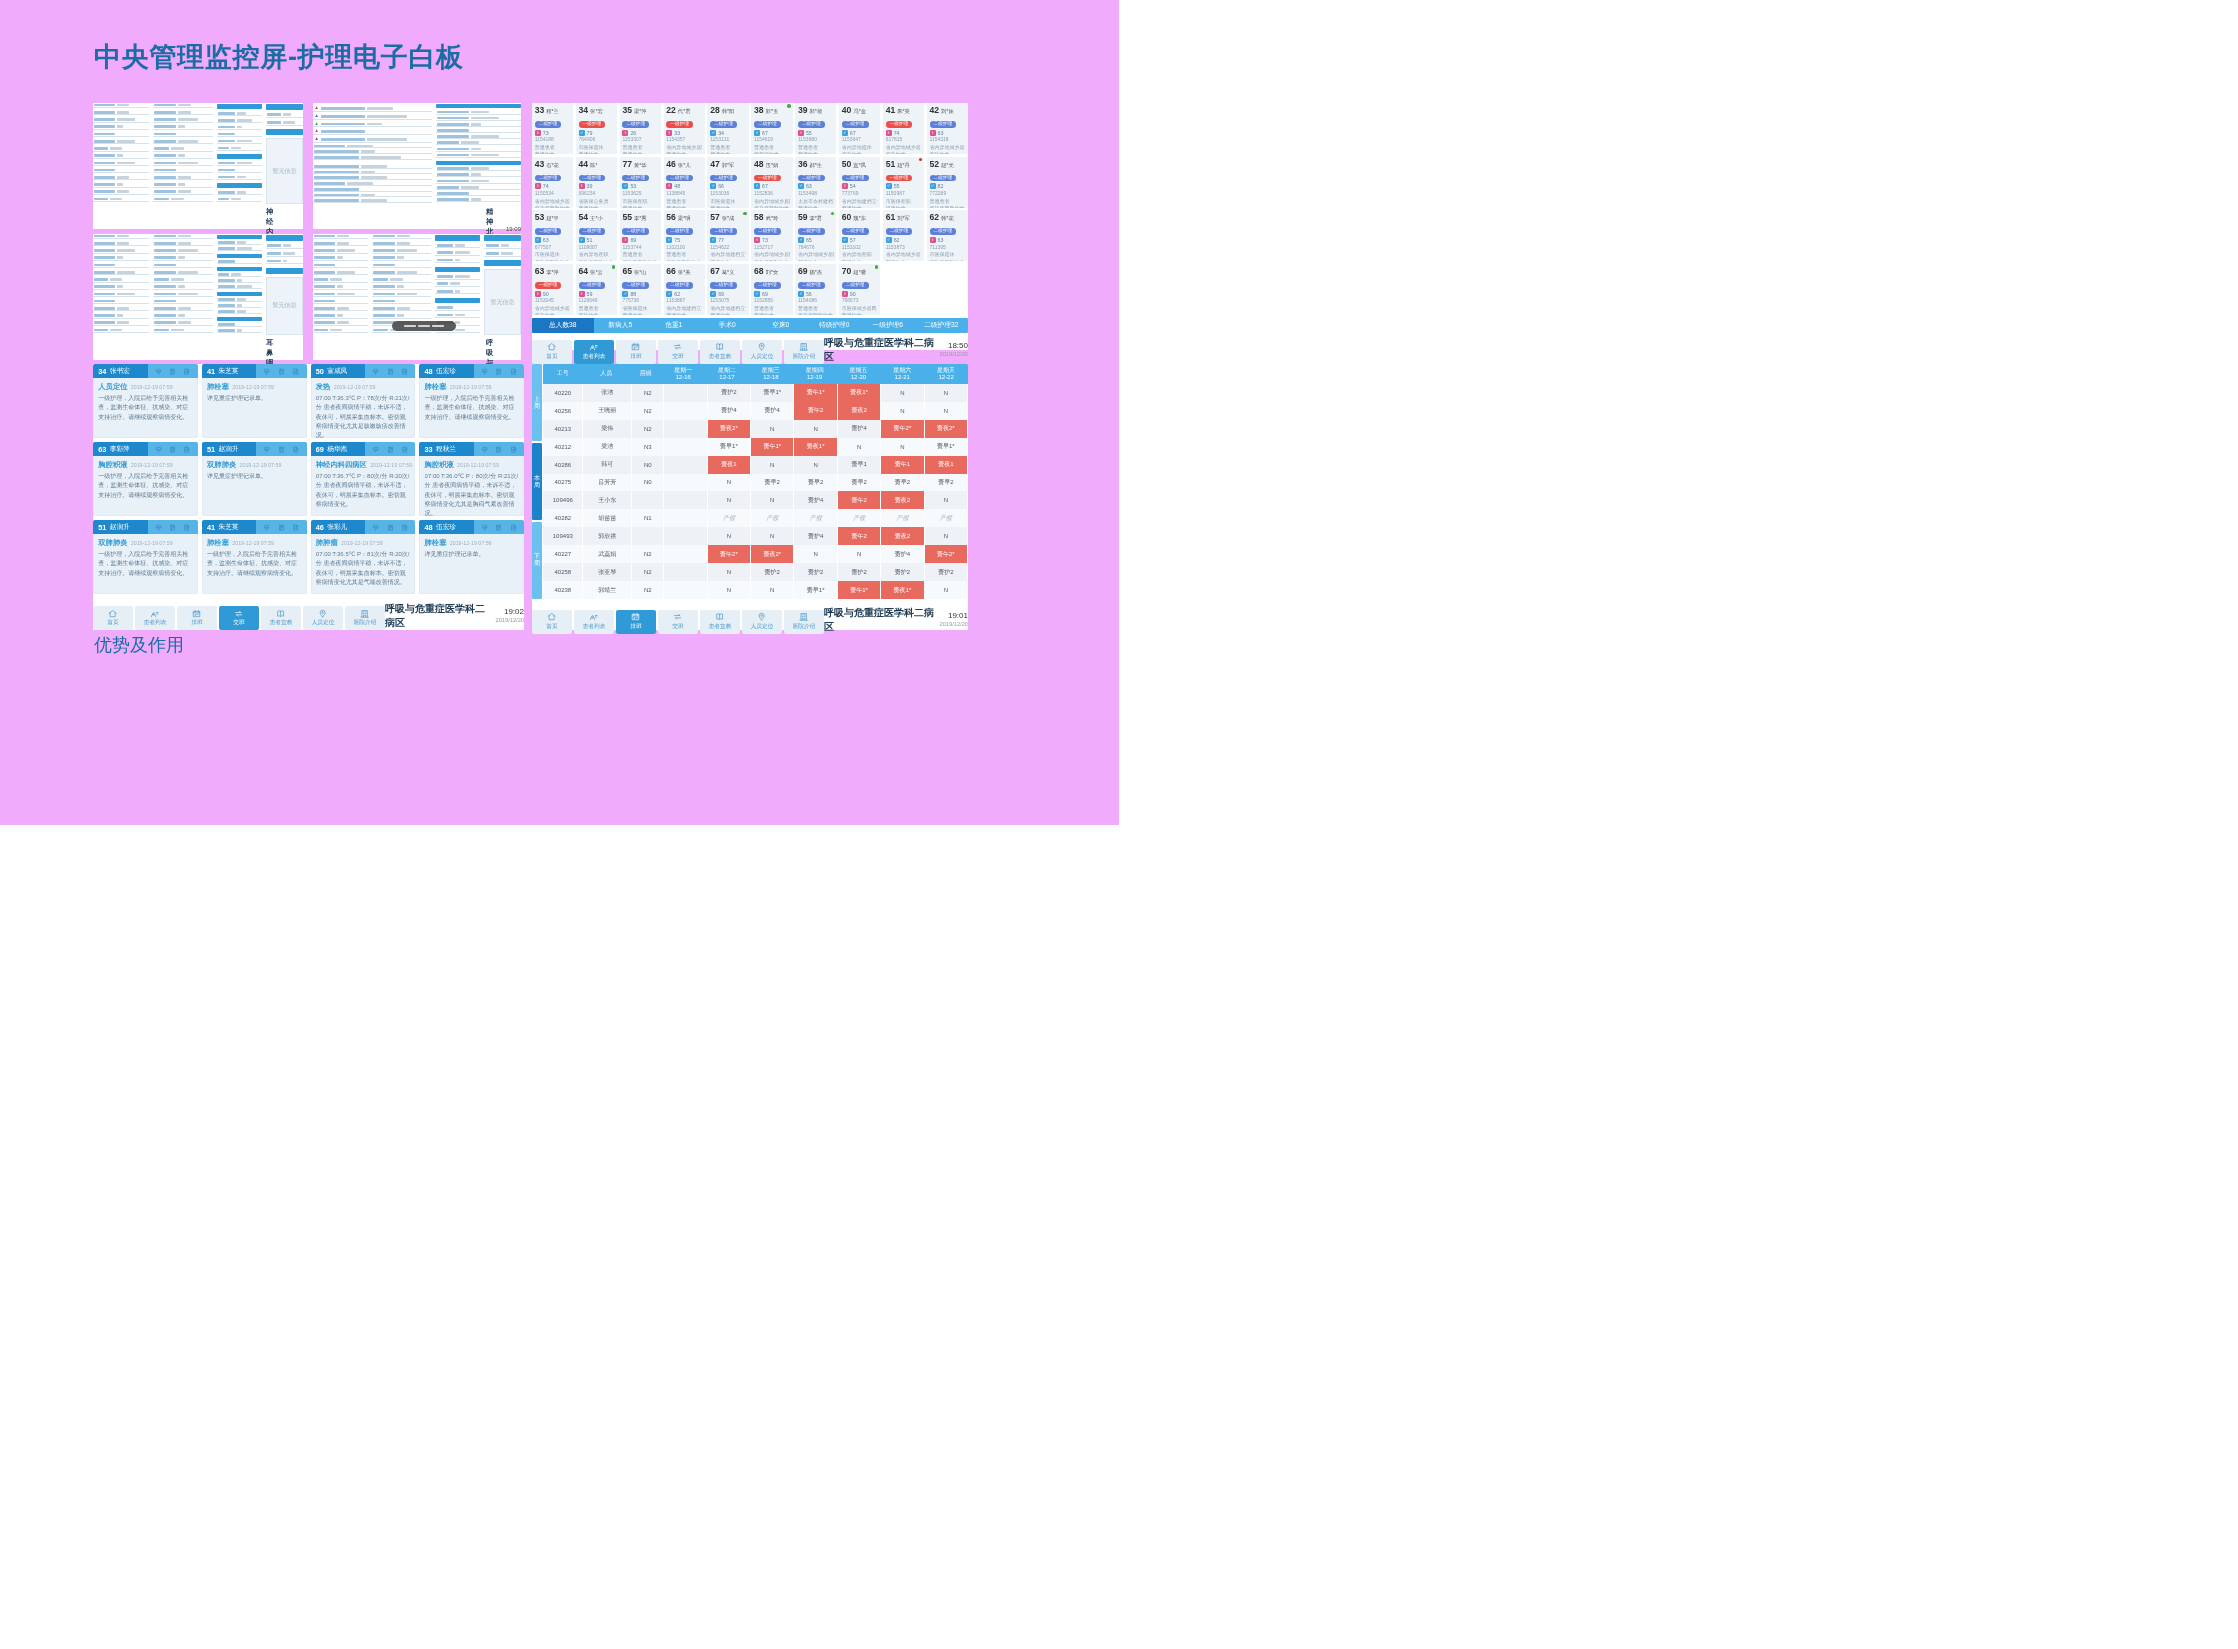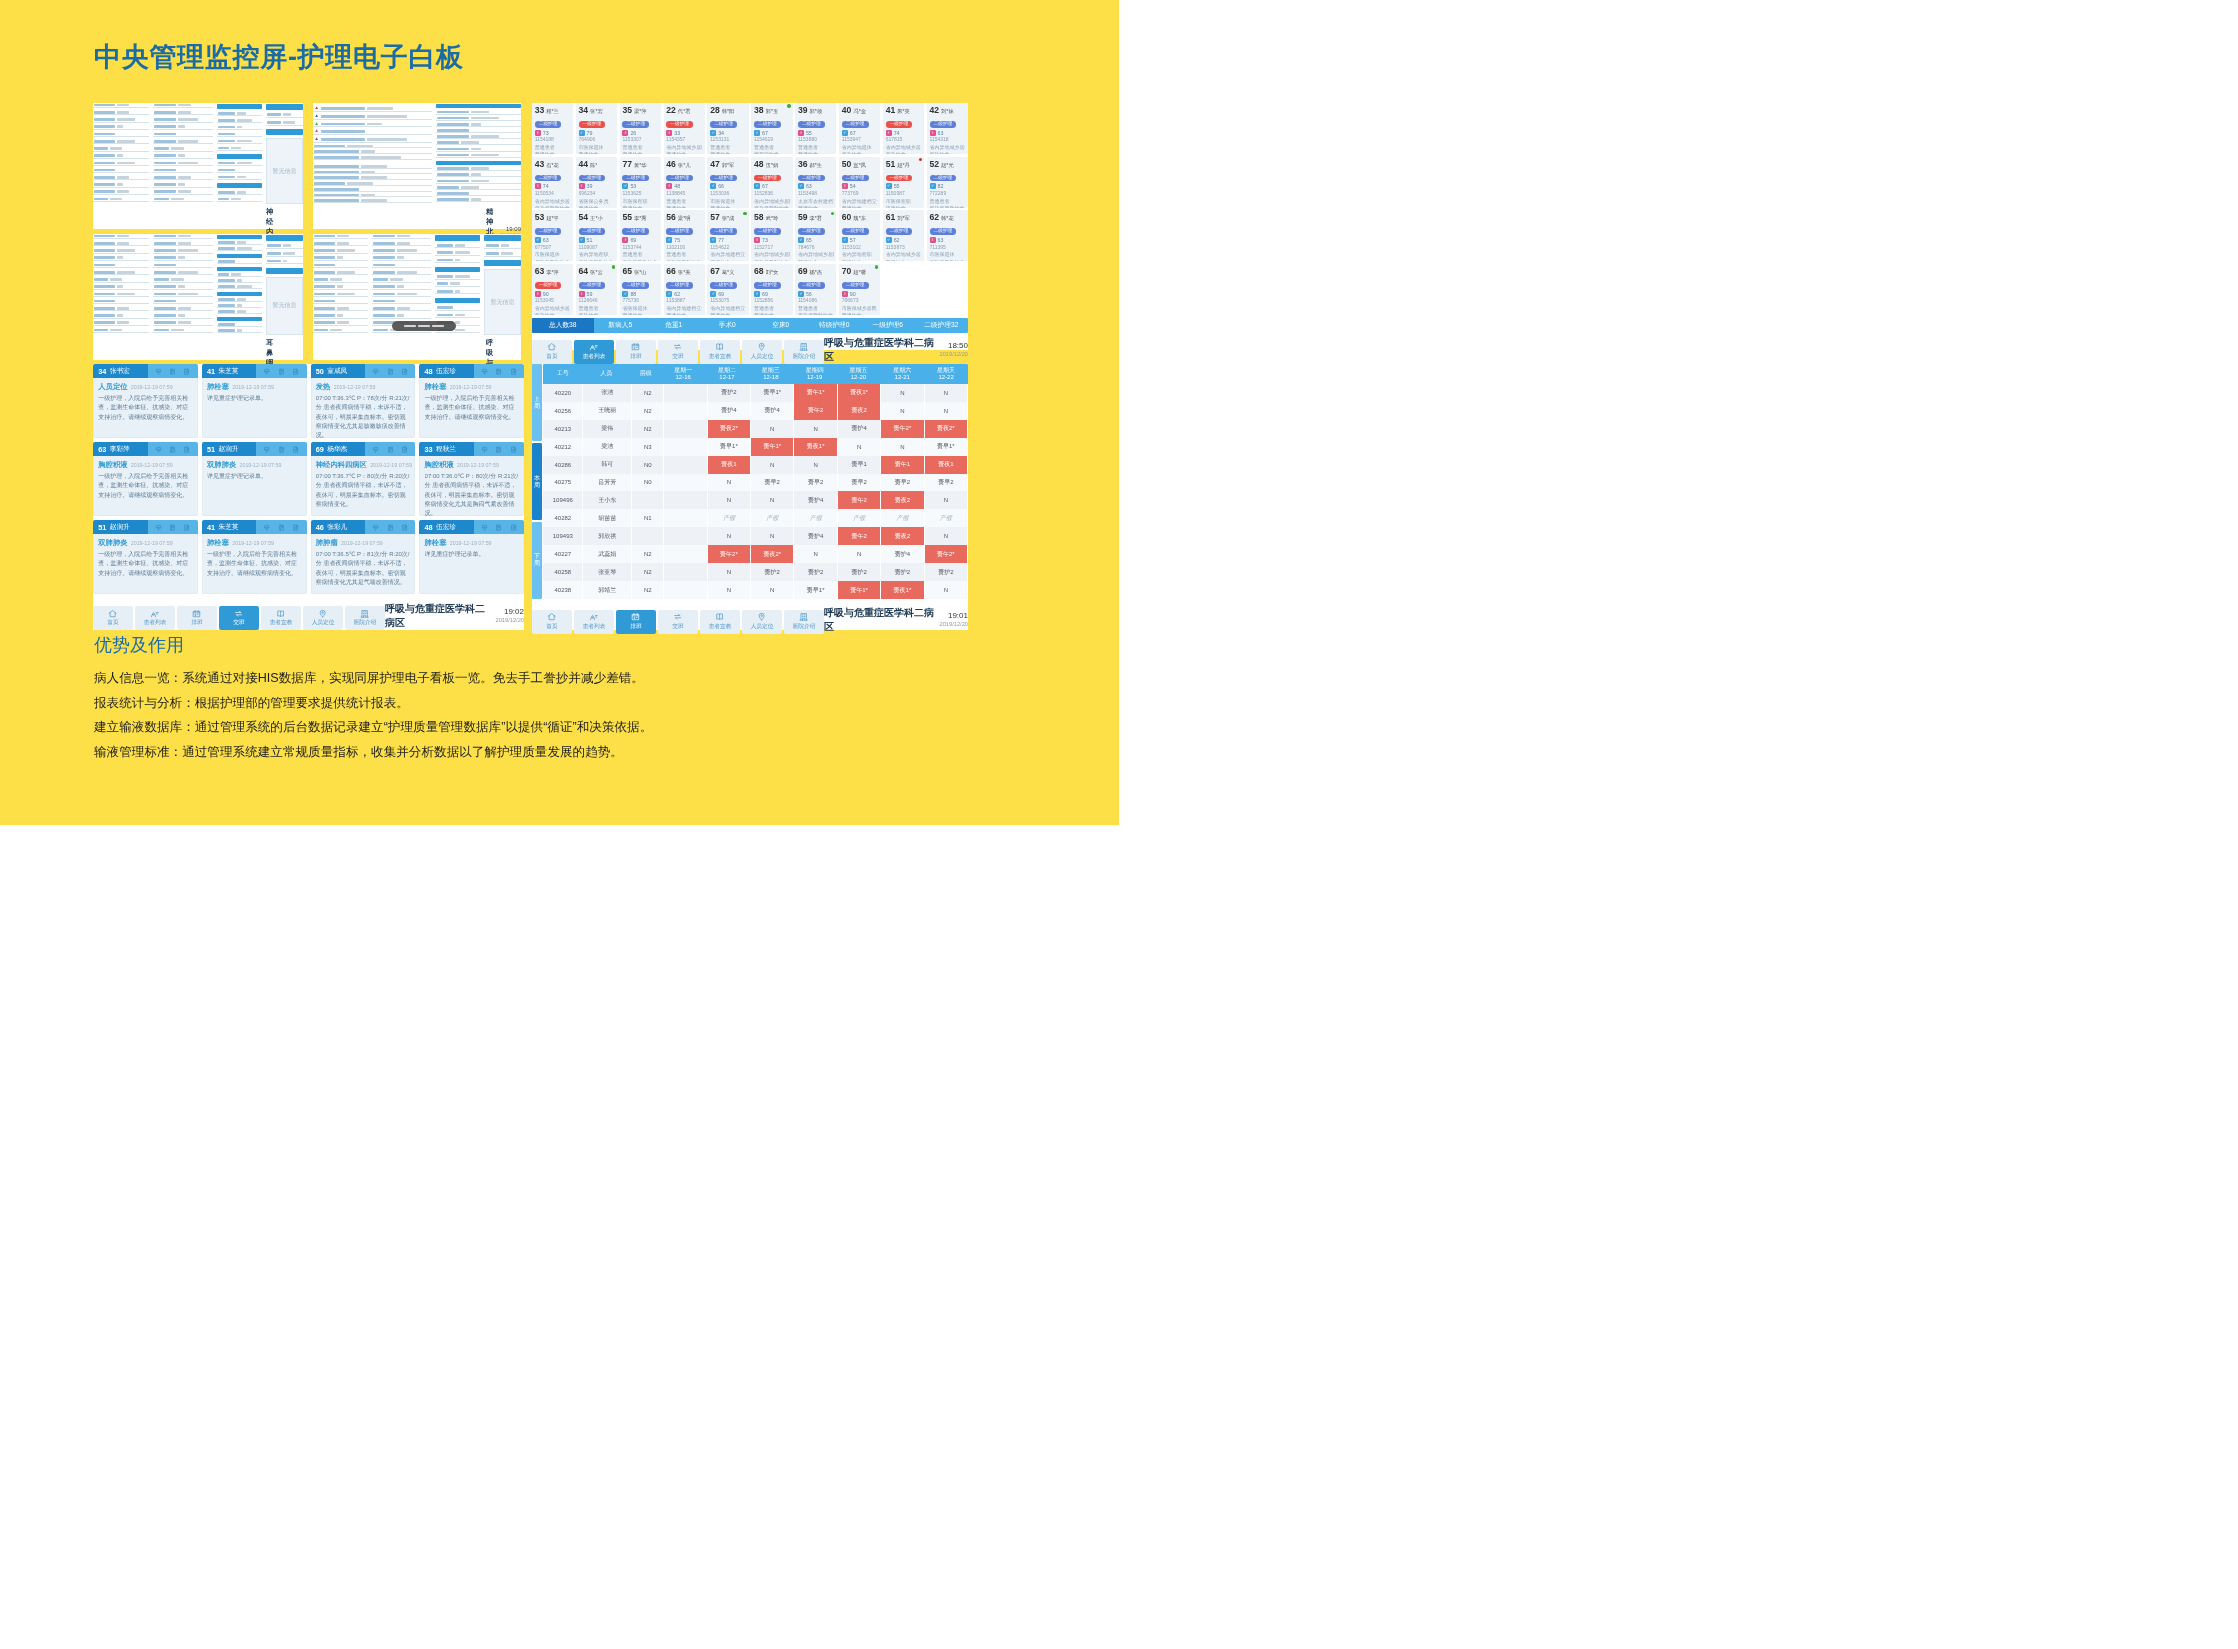--- a/index.html
+++ b/index.html
@@ -1,17 +1,17 @@
 <!DOCTYPE html>
 <html style="font-size:10.6px"><head>
 <meta charset="utf-8">
 <style>
   html,body{margin:0;padding:0;background:#fff;}
   body{font-family:"Liberation Sans","DejaVu Sans",sans-serif;-webkit-font-smoothing:antialiased;}
-  #page{position:relative;width:1119px;height:825px;background:#fde047;overflow:hidden;}
+  #page{position:relative;width:1119px;height:825px;background:#f0abfc;overflow:hidden;}
 
   
   .page-title{position:absolute;left:94px;top:39px;font-size:27px;font-weight:bold;color:#1b6ba5;letter-spacing:0.7px;}
 
   
   .panel{position:absolute;background:#fff;}
 
   
   .mini-body{display:flex;gap:4px;align-items:stretch;}
   .mini-col{display:flex;flex-direction:column;}
@@ -1963,21 +1963,15 @@
           <span class="wardname">呼吸与危重症医学科二病区</span>
         <span class="timeblock">
             <span class="t">19:01</span>
             <span class="d">2019/12/20</span>
           </span>
         </div>
     </div>
   </div>
 
   <div class="adv-head">优势及作用</div>
-  <div class="adv-lines" id="adv-lines">
-      <div>病人信息一览：系统通过对接HIS数据库，实现同屏护理电子看板一览。免去手工誊抄并减少差错。</div>
-      <div>报表统计与分析：根据护理部的管理要求提供统计报表。</div>
-      <div>建立输液数据库：通过管理系统的后台数据记录建立“护理质量管理数据库”以提供“循证”和决策依据。</div>
-      <div>输液管理标准：通过管理系统建立常规质量指标，收集并分析数据以了解护理质量发展的趋势。</div>
-    </div>
 
 </div>
 
 
 </body></html>

